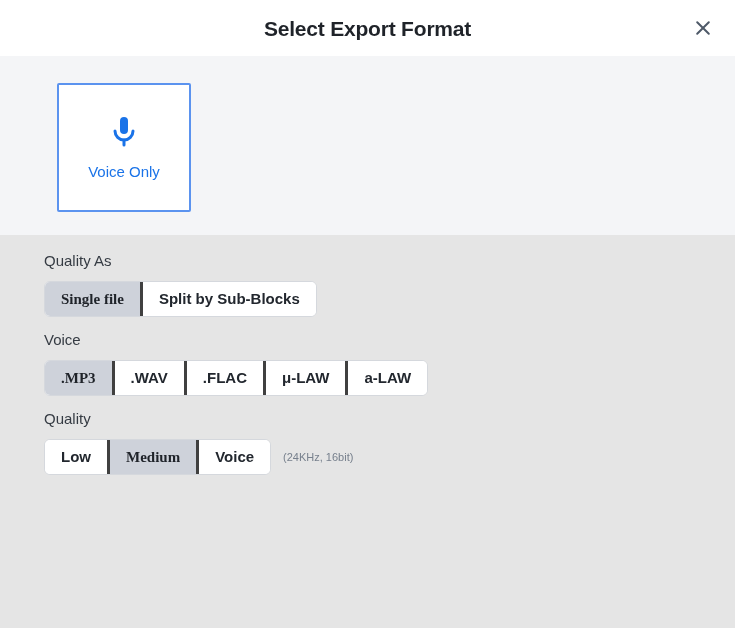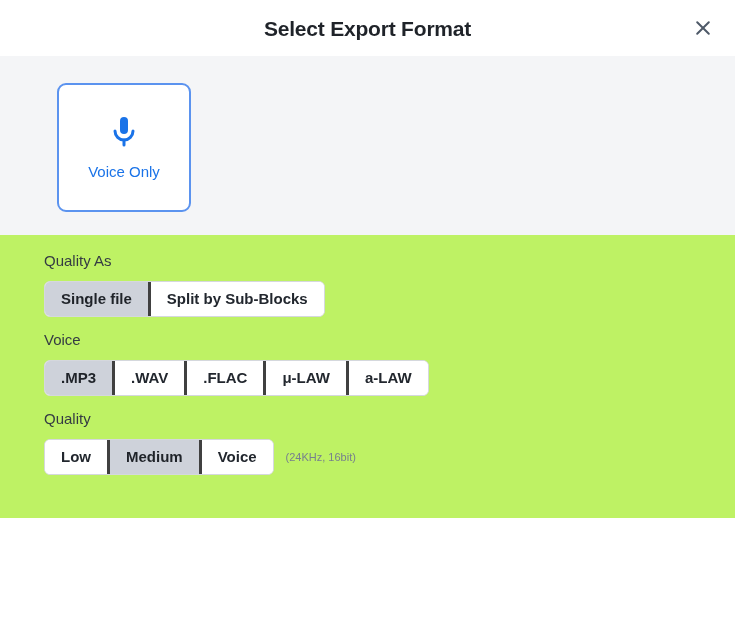--- a/index.html
+++ b/index.html
@@ -12,22 +12,22 @@
     background: #ffffff;
     font-family: "Liberation Sans", sans-serif;
     color: #1f2329;
     overflow: hidden;
     -webkit-font-smoothing: antialiased;
   }
 
   .dialog {
     position: relative;
     width: 735px;
-    height: 518px;
-    background: #bef264;
+    height: 628px;
+    background: #e5e5e5;
     box-sizing: border-box;
   }
 
   
   .dialog-header {
     position: relative;
     height: 56px;
     display: flex;
     align-items: center;
     justify-content: center;
@@ -68,21 +68,21 @@
     display: flex;
     align-items: flex-start;
     gap: 16px;
   }
   .mode-card {
     width: 134px;
     height: 129px;
     box-sizing: border-box;
     background: #ffffff;
     border: 2px solid #5b93ef;
-    border-radius: 9px;
+    border-radius: 2px;
     display: flex;
     flex-direction: column;
     align-items: center;
     justify-content: center;
     gap: 14px;
     cursor: pointer;
   }
   .mode-card-icon {
     display: block;
     line-height: 0;
@@ -129,20 +129,21 @@
     padding: 0 16px;
     height: 34px;
     line-height: 34px;
     cursor: pointer;
     white-space: nowrap;
   }
   .segment:first-child { border-left: none; }
   .segment.is-selected {
     background: #ced2da;
     color: #1f2329;
+    font-family: Liberation Serif, serif;
   }
 
   .hint-text {
     font-size: 11px;
     color: #77808d;
     line-height: 1;
     white-space: nowrap;
   }
 </style>
 </head>

